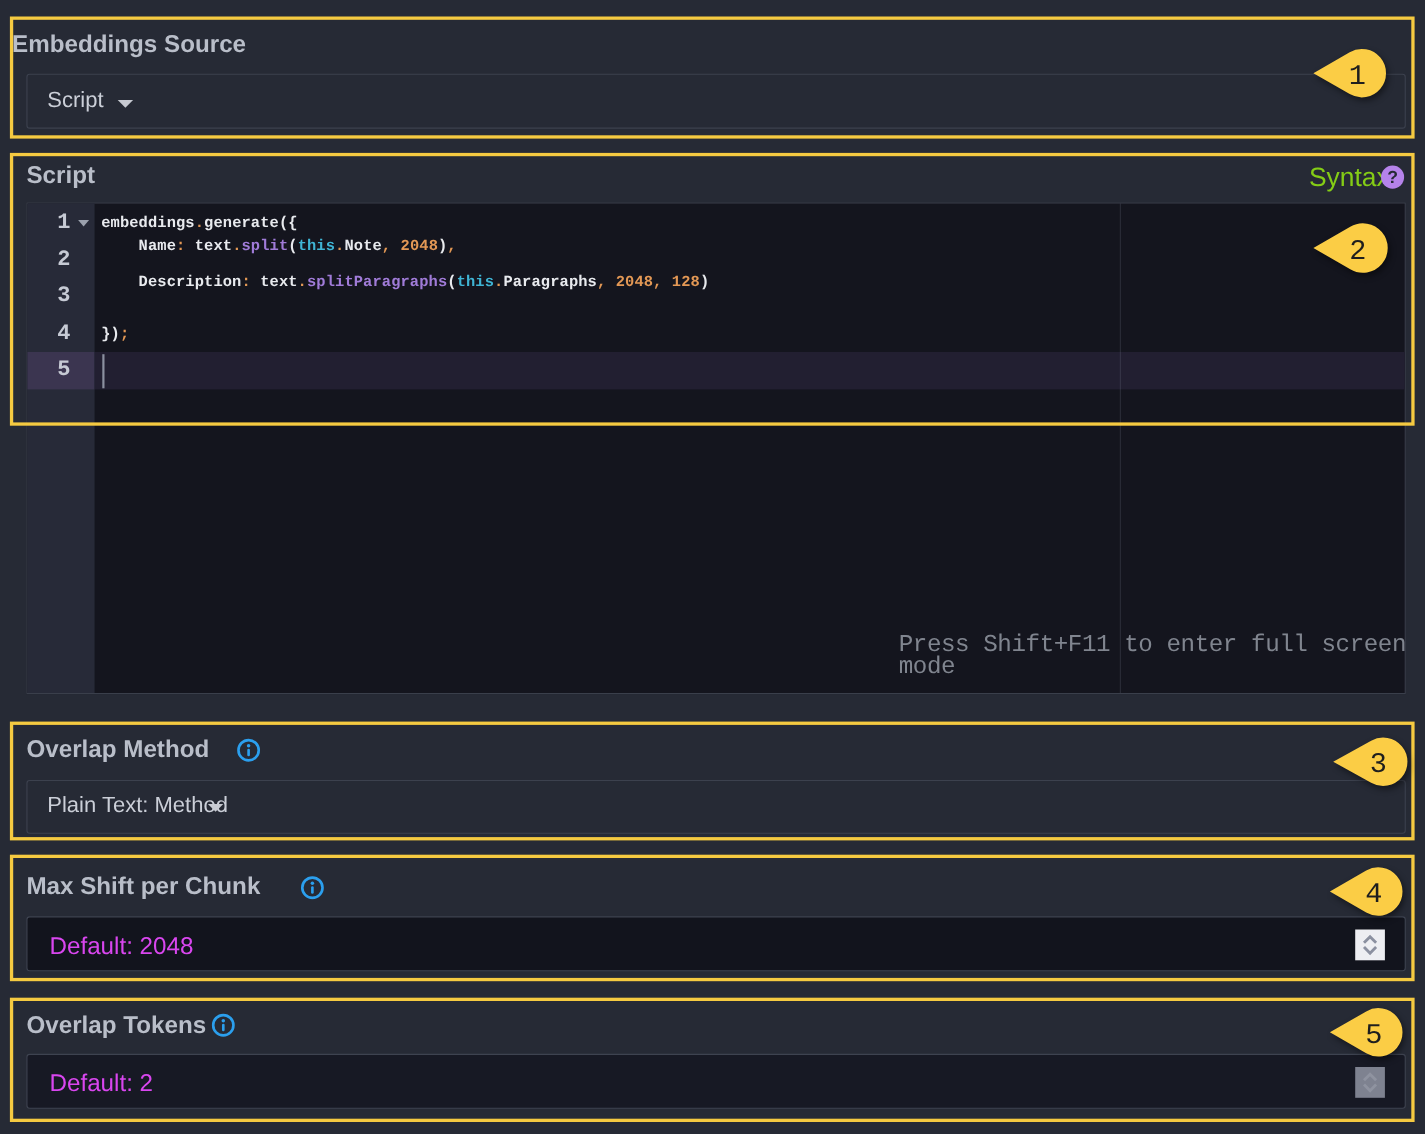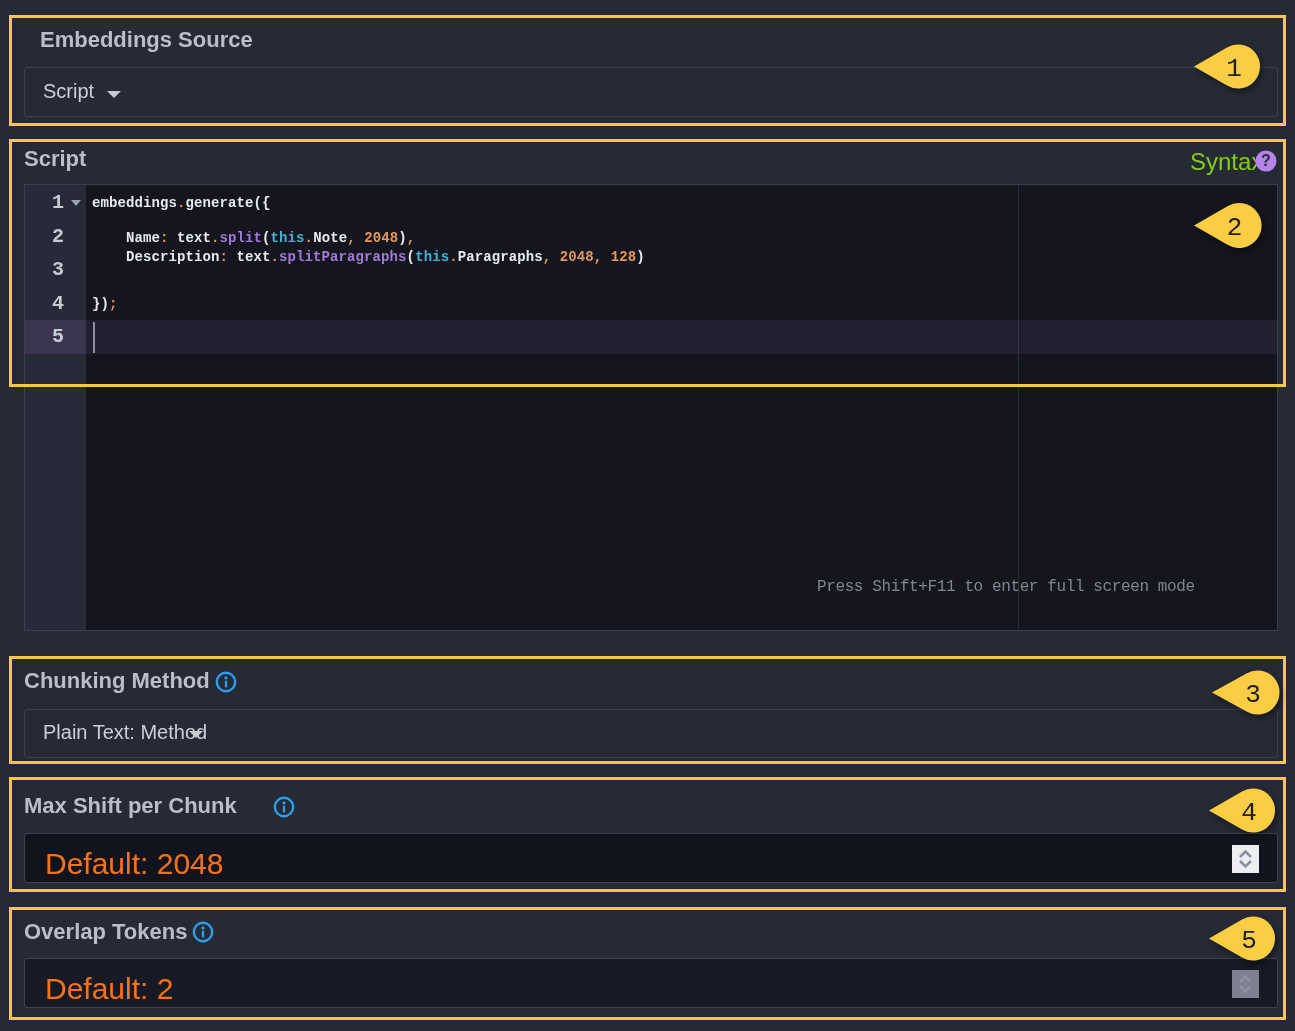--- a/index.html
+++ b/index.html
@@ -3,32 +3,32 @@
 <meta charset="utf-8">
 <style>
 * { margin:0; padding:0; box-sizing:border-box; }
 html,body { width:1295px; height:1031px; }
 body { background:#262a35; font-family:"Liberation Sans", sans-serif; position:relative; overflow:hidden; }
 .abs { position:absolute; }
 .hdr { font-weight:bold; font-size:22px; color:#b9bec9; line-height:22px; }
 .seltext { font-size:20px; color:#cbcfd8; }
 .selbox { position:absolute; border:1px solid #3c414e; border-radius:3px; }
 .inpbox { position:absolute; border:1px solid #3e4350; border-radius:3px; }
-.ph { font-size:30px; color:#f97316; }
+.ph { font-size:22px; color:#d946ef; }
 .caret { position:absolute; width:0; height:0; border-left:7px solid transparent; border-right:7px solid transparent; border-top:7px solid #c7cad2; }
 .ybox { position:absolute; left:9px; width:1277px; border:3px solid #f5ca41; }
 .mono { font-family:"Liberation Mono", monospace; }
 .cl { position:absolute; left:92px; height:34px; line-height:34px; font-family:"Liberation Mono",monospace; font-weight:bold; font-size:14px; letter-spacing:0.1px; white-space:pre; color:#e8eaee; }
 .ln { position:absolute; left:24px; width:40px; height:34px; line-height:34px; text-align:right; font-family:"Liberation Mono",monospace; font-weight:bold; font-size:20px; color:#c6cad4; }
 .o { color:#e39855; } .p { color:#a07bd8; } .c { color:#3fb4d4; }
 </style>
 </head>
 <body>
 
-<div class="abs hdr" style="left:40px; top:29px;">Embeddings Source</div>
+<div class="abs hdr" style="left:11px; top:29px;">Embeddings Source</div>
 <div class="selbox" style="left:24px; top:67px; width:1254px; height:50px;"></div>
 <div class="abs seltext" style="left:43px; top:80px;">Script</div>
 <div class="caret" style="left:107px; top:91px;"></div>
 
 <div class="abs hdr" style="left:24px; top:148px;">Script</div>
 <div class="abs" style="left:1190px; top:148px; font-size:24px; color:#84cc16;">Syntax</div>
 <svg class="abs" style="left:1255px; top:150px;" width="22" height="22" viewBox="0 0 22 22">
   <circle cx="11" cy="11" r="10.5" fill="#b583ea"></circle>
   <text x="11" y="16" text-anchor="middle" font-family="Liberation Sans" font-size="16" font-weight="bold" fill="#262a35">?</text>
 </svg>
@@ -46,29 +46,29 @@
 
 <div class="ln" style="top:186px;">1</div>
 <div class="ln" style="top:219.6px;">2</div>
 <div class="ln" style="top:253.2px;">3</div>
 <div class="ln" style="top:286.8px;">4</div>
 <div class="ln" style="top:320.4px;">5</div>
 
 <div class="abs" style="left:71px; top:200px; width:0; height:0; border-left:5px solid transparent; border-right:5px solid transparent; border-top:6px solid #9ba1ad;"></div>
 
 <div class="cl" style="top:186px;">embeddings<span class="o">.</span>generate({</div>
-<div class="cl" style="top:221px;text-align:right;">    Name<span class="o">:</span> text<span class="o">.</span><span class="p">split</span>(<span class="c">this</span><span class="o">.</span>Note<span class="o">,</span> <span class="o">2048</span>)<span class="o">,</span></div>
+<div class="cl" style="top:207px;text-align:right;">    Name<span class="o">:</span> text<span class="o">.</span><span class="p">split</span>(<span class="c">this</span><span class="o">.</span>Note<span class="o">,</span> <span class="o">2048</span>)<span class="o">,</span></div>
 <div class="cl" style="top:240px;">    Description<span class="o">:</span> text<span class="o">.</span><span class="p">splitParagraphs</span>(<span class="c">this</span><span class="o">.</span>Paragraphs<span class="o">,</span> <span class="o">2048</span><span class="o">,</span> <span class="o">128</span>)</div>
 <div class="cl" style="top:286.8px;">})<span class="o">;</span></div>
 
 <div class="abs" style="left:93px; top:322px; width:2px; height:31px; background:#8b90a0;"></div>
 
-<div class="abs mono" style="top:577px; left:817px; font-size:16px; line-height:20px; letter-spacing:-0.39px; color:#80858f;">Press Shift+F11 to enter full screen mode</div>
+<div class="abs mono" style="top:577px; left:817px; font-size:22px; line-height:20px; letter-spacing:-0.39px; color:#80858f;">Press Shift+F11 to enter full screen mode</div>
 
-<div class="abs hdr" style="left:24px; top:670px;">Chunking Method</div>
+<div class="abs hdr" style="left:24px; top:670px;">Overlap Method</div>
 <svg class="abs" style="left:215px; top:671px;" width="22" height="22" viewBox="0 0 22 22">
   <circle cx="11" cy="11" r="9.2" fill="none" stroke="#2b9fee" stroke-width="2.4"></circle>
   <circle cx="11" cy="6.9" r="1.6" fill="#2b9fee"></circle>
   <rect x="9.8" y="9.6" width="2.4" height="7" rx="1.2" fill="#2b9fee"></rect>
 </svg>
 <div class="selbox" style="left:24px; top:709px; width:1254px; height:49px;"></div>
 <div class="abs seltext" style="left:43px; top:721px;">Plain Text: Method</div>
 <div class="caret" style="left:189px; top:731px;"></div>
 
 <div class="abs hdr" style="left:24px; top:795px;">Max Shift per Chunk</div>

